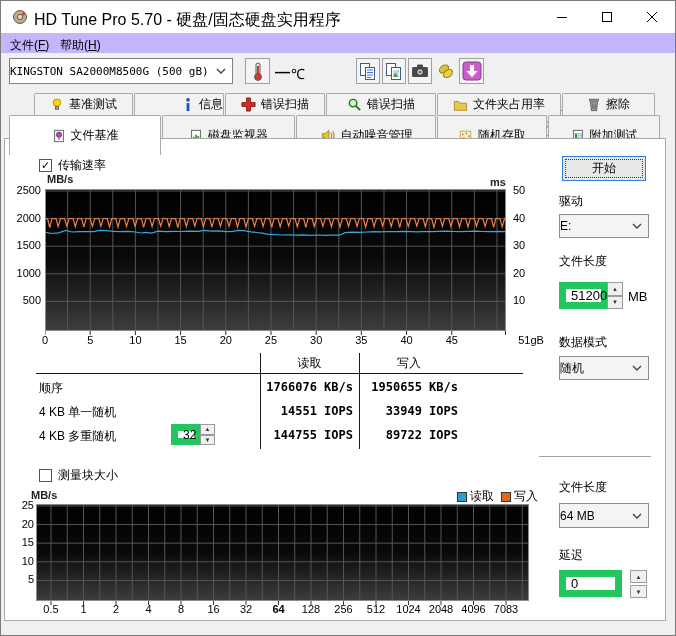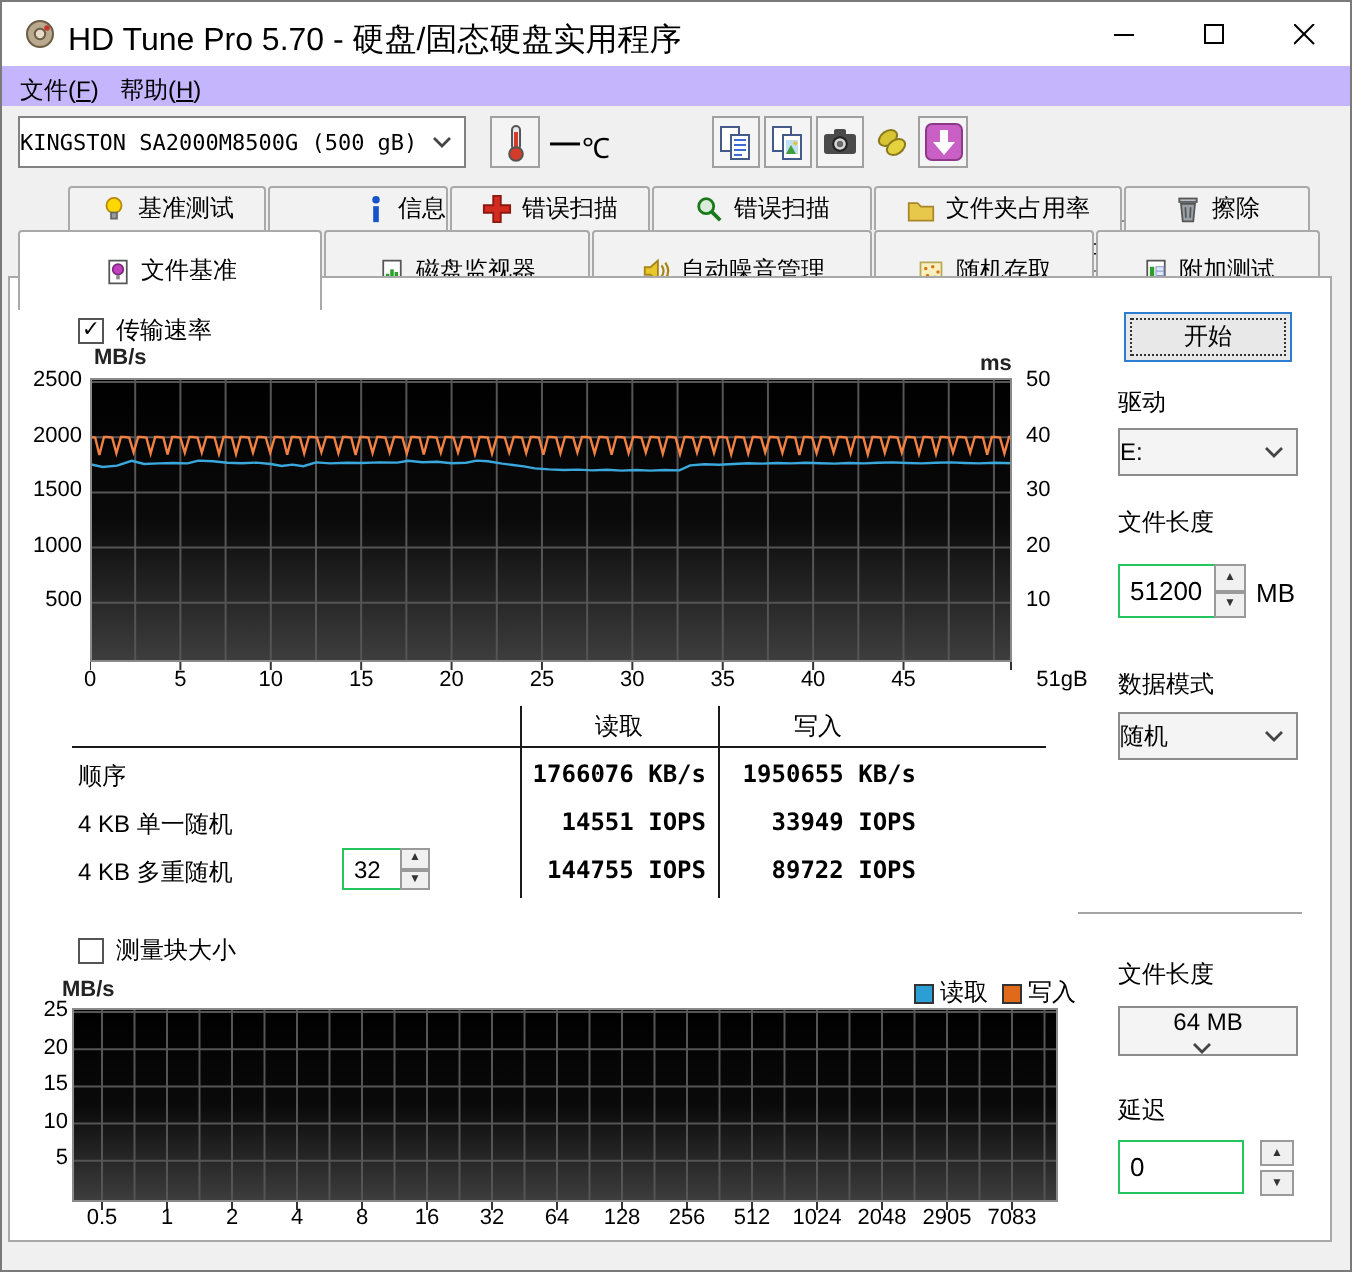--- a/index.html
+++ b/index.html
@@ -45,21 +45,21 @@
   .tline{position:absolute;background:#1a1a1a;z-index:2;}
   .thead{position:absolute;font-size:12px;text-align:center;z-index:3;}
   .tval{position:absolute;font-size:12px;font-weight:bold;text-align:right;z-index:3;
         font-family:"DejaVu Sans Mono","Liberation Mono",monospace;}
   .legend{position:absolute;display:flex;align-items:center;gap:3px;font-size:12px;z-index:3;}
   .lsq{width:10px;height:10px;border:1px solid #333;box-sizing:border-box;}
   
   .sbtn{position:absolute;background:#e8e8e8;border:1px solid #2d7dd2;outline:1px dotted #333;outline-offset:-4px;
         font-size:12px;display:flex;align-items:center;justify-content:center;box-sizing:border-box;}
   .scombo{background:#f4f4f4;border:1px solid #8c8c8c;font-size:12px;}
-  .sinput{position:absolute;background:#fff;border:1px solid #22c55e;font-size:13px;display:flex;
+  .sinput{position:absolute;background:#fff;border:7px solid #22c55e;font-size:13px;display:flex;
         align-items:center;box-sizing:border-box;padding-left:5px;}
   .spincol{position:absolute;display:flex;flex-direction:column;box-sizing:border-box;}
   .spinbtn{flex:1;background:#f0f0f0;border:1px solid #9a9a9a;font-size:6px;line-height:6px;display:flex;
         align-items:center;justify-content:center;color:#333;box-sizing:border-box;}
   .divider{position:absolute;height:1px;background:#a5a5a5;z-index:2;}
   svg{display:block;}
 </style>
 </head>
 <body>
 
@@ -435,27 +435,27 @@
       <span class="tick " style="left: 512px; top: 238.2px;">30</span>
       <span class="tick " style="left: 512px; top: 265.8px;">20</span>
       <span class="tick " style="left: 512px; top: 293.4px;">10</span>
       <span class="tick cx" style="left: 50px; top: 602px;">0.5</span>
       <span class="tick cx" style="left: 82.5px; top: 602px;">1</span>
       <span class="tick cx" style="left: 115px; top: 602px;">2</span>
       <span class="tick cx" style="left: 147.5px; top: 602px;">4</span>
       <span class="tick cx" style="left: 180px; top: 602px;">8</span>
       <span class="tick cx" style="left: 212.5px; top: 602px;">16</span>
       <span class="tick cx" style="left: 245px; top: 602px;">32</span>
-      <span class="tick cx" style="left: 277.5px; top: 602px;">64</span>
+      <span class="tick cx" style="left: 277.5px; top: 602px; font-weight: bold;">64</span>
       <span class="tick cx" style="left: 310px; top: 602px; text-align: center;">128</span>
       <span class="tick cx" style="left: 342.5px; top: 602px;">256</span>
       <span class="tick cx" style="left: 375px; top: 602px;">512</span>
       <span class="tick cx" style="left: 407.5px; top: 602px;">1024</span>
       <span class="tick cx" style="left: 440px; top: 602px;">2048</span>
-      <span class="tick cx" style="left: 472.5px; top: 602px;">2905</span>
+      <span class="tick cx" style="left: 472.5px; top: 602px;">4096</span>
       <span class="tick cx" style="left: 505px; top: 602px;">7083</span>
       <span class="tick cy" style="left: 33px; top: 498px;">25</span>
       <span class="tick cy" style="left: 33px; top: 516.6px;">20</span>
       <span class="tick cy" style="left: 33px; top: 535.2px;">15</span>
       <span class="tick cy" style="left: 33px; top: 553.8px;">10</span>
       <span class="tick cy" style="left: 33px; top: 572.4px;">5</span>
     </div>
 
   <div class="sbtn" style="left:561px;top:155px;width:84px;height:25px;">开始</div>
 
@@ -481,21 +481,21 @@
   <div class="combo scombo" style="left:558px;top:355px;width:90px;height:24px;">
     <span class="ctext">随机</span>
     <svg class="chev" width="10" height="6" viewBox="0 0 10 6">
         <polyline points="1,1 5,5 9,1" fill="none" stroke="#444" stroke-width="1.4"></polyline>
       </svg>
   </div>
 
   <div class="divider" style="left:538px;top:455px;width:112px;"></div>
 
   <span class="lbl" style="left:558px;top:478px;">文件长度</span>
-  <div class="combo scombo" style="left:558px;top:502px;width:90px;height:25px;flex-direction:column;">
+  <div class="combo scombo" style="left:558px;top:502px;width:90px;height:25px;">
     <span class="ctext">64 MB</span>
     <svg class="chev" width="10" height="6" viewBox="0 0 10 6">
         <polyline points="1,1 5,5 9,1" fill="none" stroke="#444" stroke-width="1.4"></polyline>
       </svg>
   </div>
 
   <span class="lbl" style="left:558px;top:546px;">延迟</span>
   <div class="sinput" style="left:558px;top:569px;width:63px;height:27px;">
       <span>0</span>
     </div>

